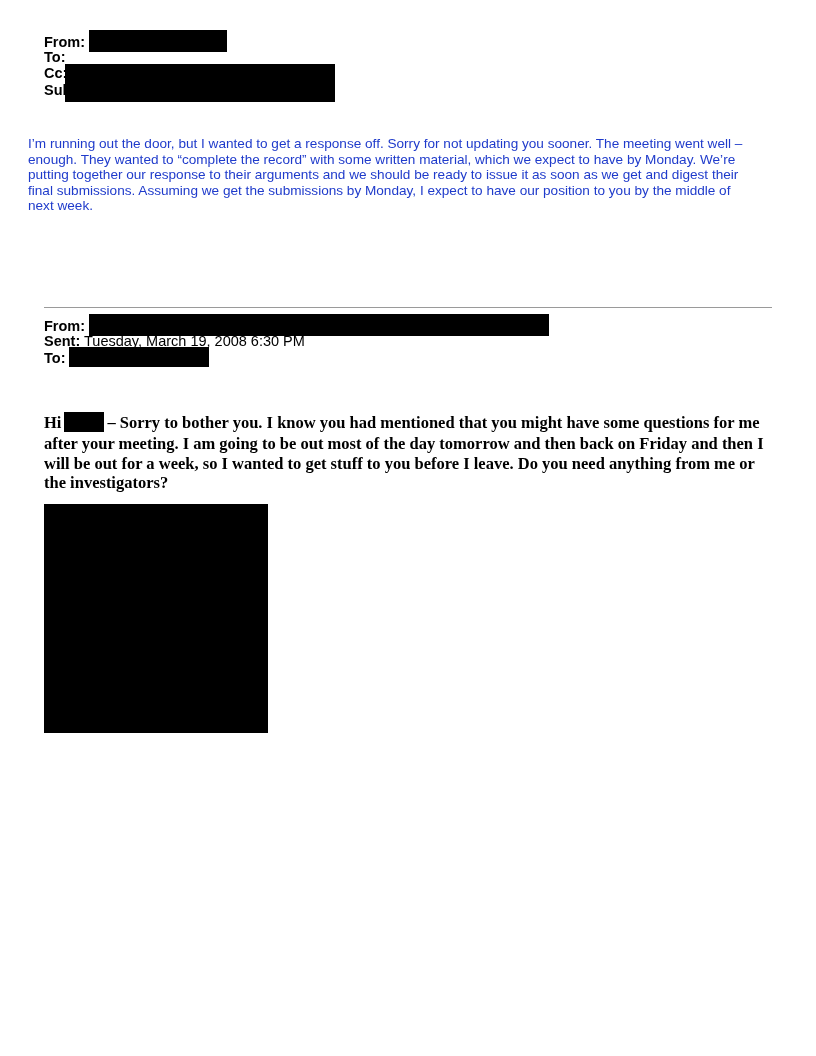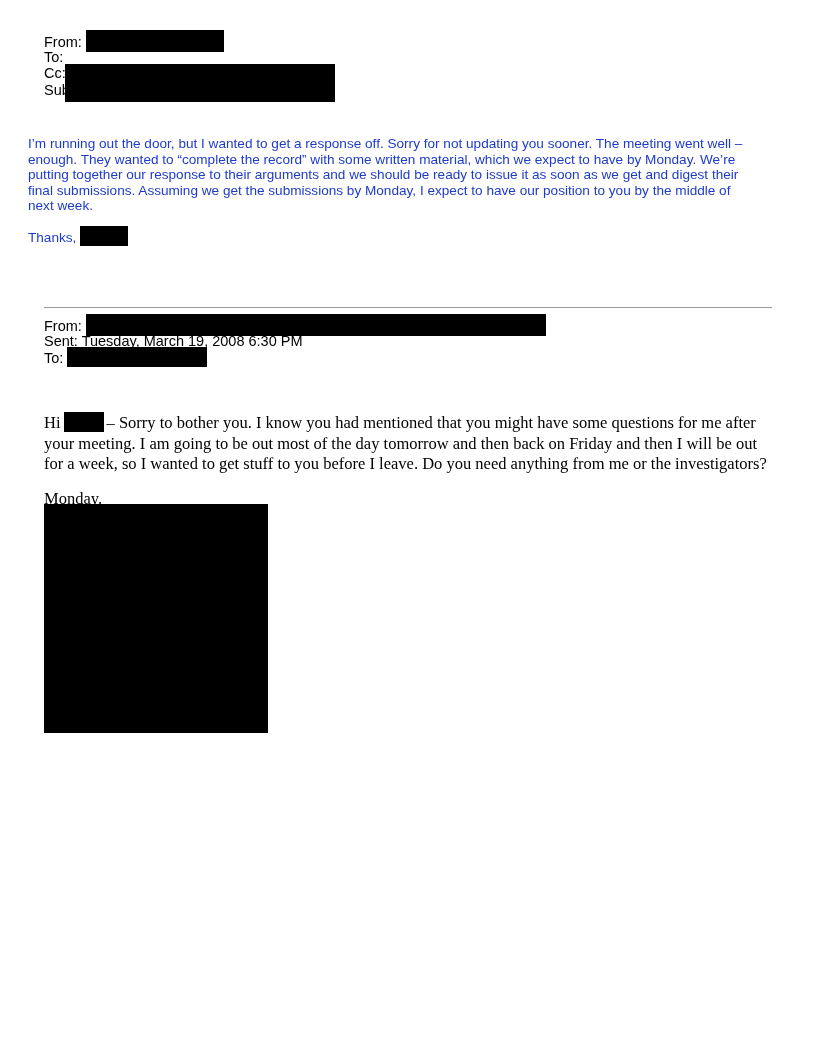--- a/index.html
+++ b/index.html
@@ -26,21 +26,21 @@
   .hdr-line {
     font-size: 14.5px;
     line-height: 16.5px;
     color: #000000;
     white-space: nowrap;
     margin: 0;
     height: 16.5px;
     position: relative;
   }
   .hdr-label {
-    font-weight: normal;
+    font-weight: bold;
     font-family: "Liberation Sans", sans-serif;
   }
   .hdr-value {
     font-weight: normal;
   }
   .redact {
     display: inline-block;
     background: #000000;
     vertical-align: middle;
   }
@@ -88,20 +88,21 @@
   
   .body2 {
     position: absolute;
     left: 44px;
     top: 413px;
     width: 730px;
     font-family: "Liberation Serif", serif;
     font-size: 16.5px;
     line-height: 19.5px;
     color: #000000;
+    font-weight: bold;
   }
   .body2 p { margin: 0 0 16px 0; }
   .r-hi { width: 40px; height: 20px; margin: 0 3px; position: relative; top: -2px; }
 
   .sigblock {
     position: absolute;
     left: 44px;
     top: 504px;
     width: 224px;
     height: 229px;
@@ -131,23 +132,20 @@
     <div class="hdr-line">
       <span class="hdr-label">Subject:</span>
       <span class="hdr-value">RE: Friday up</span>
     </div>
   </div>
 
   <div class="r1-to-block"></div>
 
   <div class="body1" style="position:absolute; left:28px; top:136px; width:730px;">
     <p>I’m running out the door, but I wanted to get a response off.  Sorry for not updating you sooner.  The meeting went well – enough.  They wanted to “complete the record” with some written material, which we expect to have by Monday.  We’re putting together our response to their arguments and we should be ready to issue it as soon as we get and digest their final submissions.  Assuming we get the submissions by Monday, I expect to have our position to you by the middle of next week.</p>
-    <div class="thanks1">
-      <span>Thanks,</span><span class="redact r-thanks"></span>
-    </div>
   </div>
 
   <div class="divider"></div>
 
   <div class="email2hdr">
 
     <div class="hdr-line">
       <span class="hdr-label">From:</span><span class="redact r2-from"></span>
     </div>
 

